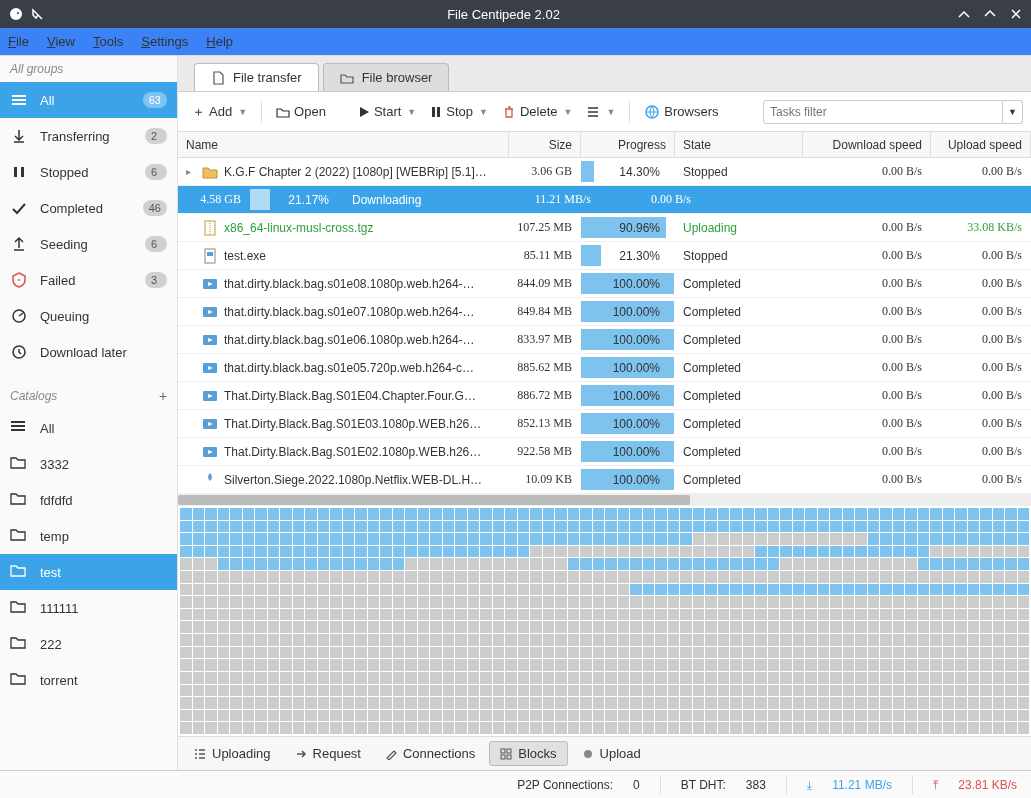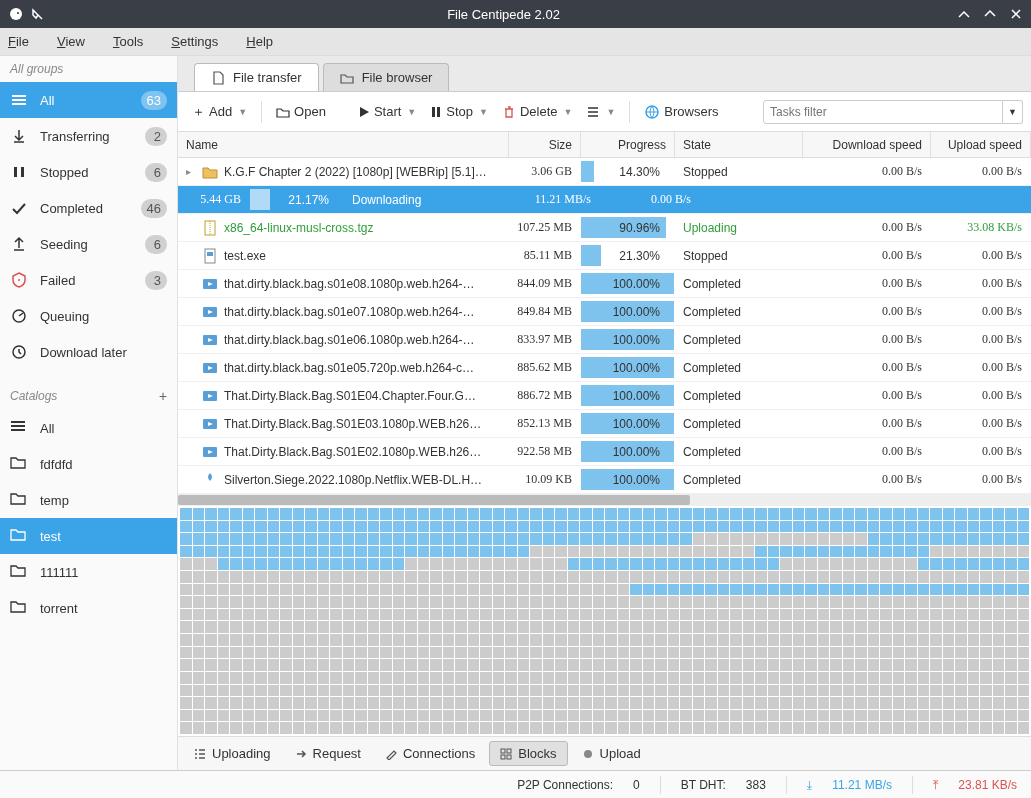--- a/index.html
+++ b/index.html
@@ -5,33 +5,33 @@
 * { box-sizing: border-box; margin: 0; padding: 0; font-family: -apple-system, BlinkMacSystemFont, "Segoe UI", Arial, sans-serif; }
 body { width: 1031px; height: 798px; background: #fff; color: #333; font-size: 13px; display: flex; flex-direction: column; overflow: hidden; }
 
 .titlebar { background: #3a3e47; color: #fff; height: 28px; display: flex; align-items: center; padding: 0 8px; font-size: 13px; }
 .titlebar .duck { width: 16px; height: 16px; margin-right: 6px; }
 .titlebar .pin { width: 14px; height: 14px; margin-right: 6px; }
 .titlebar .title { flex: 1; text-align: center; }
 .titlebar .winbtns { display: flex; gap: 12px; }
 .titlebar .winbtns span { cursor: pointer; }
 
-.menubar { background: #e5e5e5; border-bottom: 1px solid #ddd; height: 28px; display: flex; align-items: center; padding: 4px 8px; gap: 28px; }
+.menubar { background: #3b82f6; border-bottom: 1px solid #ddd; height: 28px; display: flex; align-items: center; padding: 4px 8px; gap: 18px; }
 .menubar .mitem { cursor: pointer; }
 .menubar .mitem .ul { text-decoration: underline; }
 
 .main { flex: 1; display: flex; min-height: 0; }
 
 .sidebar { width: 178px; background: #fafafa; border-right: 1px solid #e0e0e0; display: flex; flex-direction: column; }
 .sidebar .section-head { padding: 6px 10px; font-size: 12px; color: #888; font-style: italic; display: flex; justify-content: space-between; align-items: center; }
 .sidebar .group-item { display: flex; align-items: center; height: 36px; padding: 0 10px; cursor: pointer; gap: 12px; }
 .sidebar .group-item.active { background: #3ba3e8; color: #fff; }
 .sidebar .group-item .icon { width: 18px; height: 18px; display: flex; align-items: center; justify-content: center; }
 .sidebar .group-item .lbl { flex: 1; font-size: 13px; }
-.sidebar .group-item .count { background: #d0d0d0; color: #555; border-radius: 10px; min-width: 22px; text-align: right; font-size: 13px; padding: 2px 6px; }
+.sidebar .group-item .count { background: #d0d0d0; color: #555; border-radius: 10px; min-width: 22px; text-align: left; font-size: 11px; padding: 2px 6px; }
 .sidebar .group-item.active .count { background: rgba(255,255,255,0.35); color: #fff; }
 .sidebar .catalog-item { display: flex; align-items: center; height: 36px; padding: 0 10px; cursor: pointer; gap: 12px; }
 .sidebar .catalog-item.active { background: #3ba3e8; color: #fff; }
 .sidebar .catalog-item .icon { width: 18px; height: 18px; }
 .sidebar .catalog-item .lbl { font-size: 13px; }
 .sidebar .plus { cursor: pointer; color: #666; font-size: 14px; }
 
 .content { flex: 1; display: flex; flex-direction: column; min-width: 0; }
 
 .tabrow { background: #eaeaea; border-bottom: 1px solid #ccc; height: 36px; display: flex; align-items: flex-end; padding-left: 16px; gap: 4px; }
@@ -224,20 +224,28 @@
             </svg>
           </span>
           <span class="lbl">All</span>
         </div>
         <div class="catalog-item">
           <span class="icon">
             <svg width="16" height="14">
               <path d="M1 3 H6 L8 5 H15 V13 H1 Z" fill="none" stroke="currentColor" stroke-width="1.3"></path>
             </svg>
           </span>
+          <span class="lbl">3332</span>
+        </div>
+        <div class="catalog-item">
+          <span class="icon">
+            <svg width="16" height="14">
+              <path d="M1 3 H6 L8 5 H15 V13 H1 Z" fill="none" stroke="currentColor" stroke-width="1.3"></path>
+            </svg>
+          </span>
           <span class="lbl">fdfdfd</span>
         </div>
         <div class="catalog-item">
           <span class="icon">
             <svg width="16" height="14">
               <path d="M1 3 H6 L8 5 H15 V13 H1 Z" fill="none" stroke="currentColor" stroke-width="1.3"></path>
             </svg>
           </span>
           <span class="lbl">temp</span>
         </div>
@@ -249,20 +257,28 @@
           </span>
           <span class="lbl">test</span>
         </div>
         <div class="catalog-item">
           <span class="icon">
             <svg width="16" height="14">
               <path d="M1 3 H6 L8 5 H15 V13 H1 Z" fill="none" stroke="currentColor" stroke-width="1.3"></path>
             </svg>
           </span>
           <span class="lbl">111111</span>
+        </div>
+        <div class="catalog-item">
+          <span class="icon">
+            <svg width="16" height="14">
+              <path d="M1 3 H6 L8 5 H15 V13 H1 Z" fill="none" stroke="currentColor" stroke-width="1.3"></path>
+            </svg>
+          </span>
+          <span class="lbl">222</span>
         </div>
         <div class="catalog-item">
           <span class="icon">
             <svg width="16" height="14">
               <path d="M1 3 H6 L8 5 H15 V13 H1 Z" fill="none" stroke="currentColor" stroke-width="1.3"></path>
             </svg>
           </span>
           <span class="lbl">torrent</span>
         </div>
       </div>
@@ -379,21 +395,21 @@
     <div class="cell col-size">3.06 GB</div>
     <div class="cell col-prog progbar">
       <div class="bar" style="width:14.3%"></div>
               <div class="txt">14.30%</div>
     </div>
     <div class="cell col-state ">Stopped</div>
     <div class="cell col-dl">0.00 B/s</div>
     <div class="cell col-ul" style="">0.00 B/s</div>
           </div>
           <div class="row selected">
-    <div class="cell col-size">5.44 GB</div>
+    <div class="cell col-size">4.58 GB</div>
     <div class="cell col-prog progbar">
       <div class="bar" style="width:21.17%"></div>
               <div class="txt">21.17%</div>
     </div>
     <div class="cell col-state ">Downloading</div>
     <div class="cell col-dl">11.21 MB/s</div>
     <div class="cell col-ul" style="">0.00 B/s</div>
           </div>
           <div class="row">
     <div class="cell col-name name-cell">

